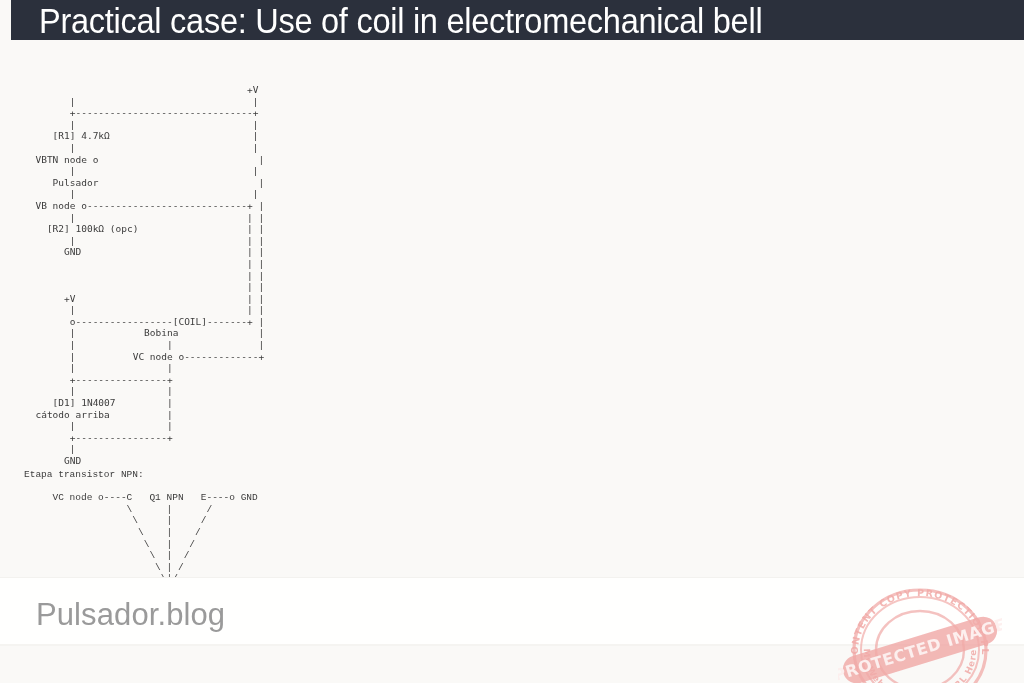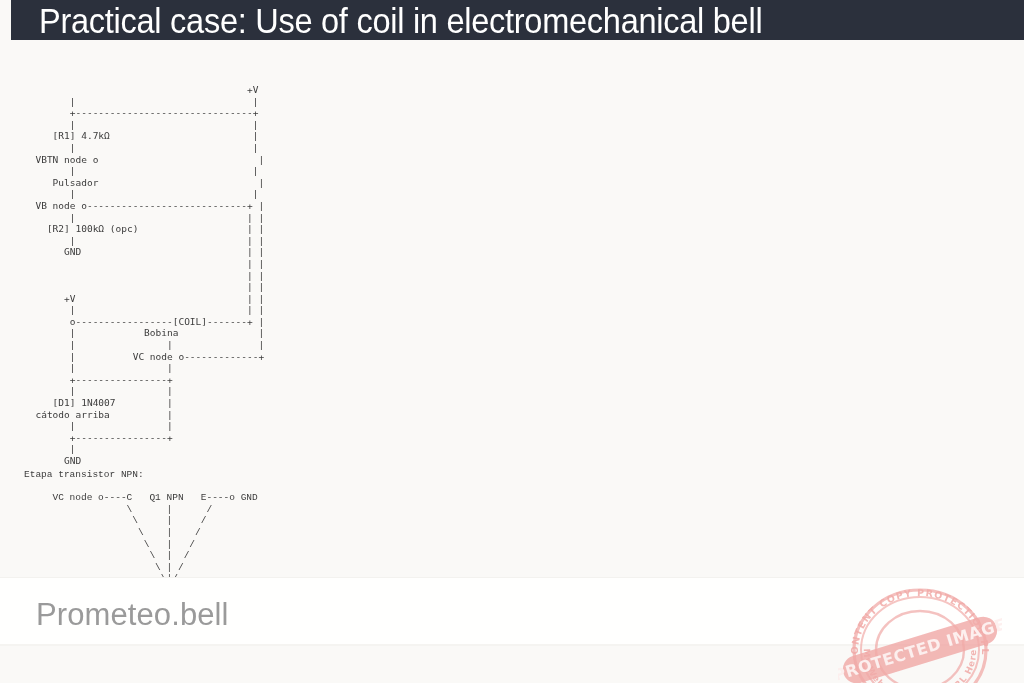--- a/index.html
+++ b/index.html
@@ -187,21 +187,21 @@
                         \|/
                          B</pre>
 
   <pre class="ascii" id="vb-node-label">                          |
                        VB node</pre>
 
   <div class="band" id="band-top-rule"></div>
   <div class="band" id="band-white"></div>
   <div class="band" id="band-bottom-rule"></div>
 
-  <div id="blog-wordmark">Prometeo.bell</div>
+  <div id="blog-wordmark">Pulsador.blog</div>
 
   <div id="watermark-stamp">
     <svg viewBox="0 0 164 140" xmlns="http://www.w3.org/2000/svg">
       <defs>
         <path id="arc-top" d="M 20,74 A 62,56 0 0 1 144,74" fill="none"></path>
         <path id="arc-bottom" d="M 26,74 A 56,50 0 0 0 138,74" fill="none"></path>
       </defs>
       <g stroke="#ef9f9c" fill="none">
         <ellipse cx="82" cy="72" rx="66" ry="60" stroke-width="3.2" opacity="0.75"></ellipse>
         <ellipse cx="82" cy="72" rx="59" ry="53" stroke-width="2" opacity="0.7"></ellipse>

